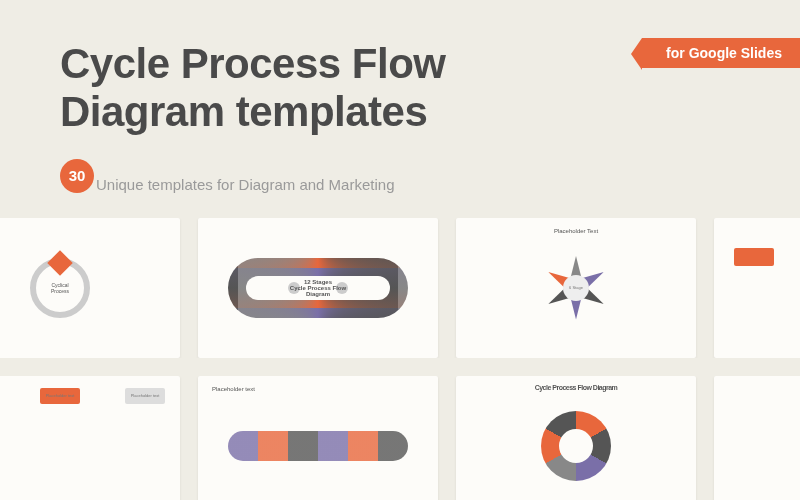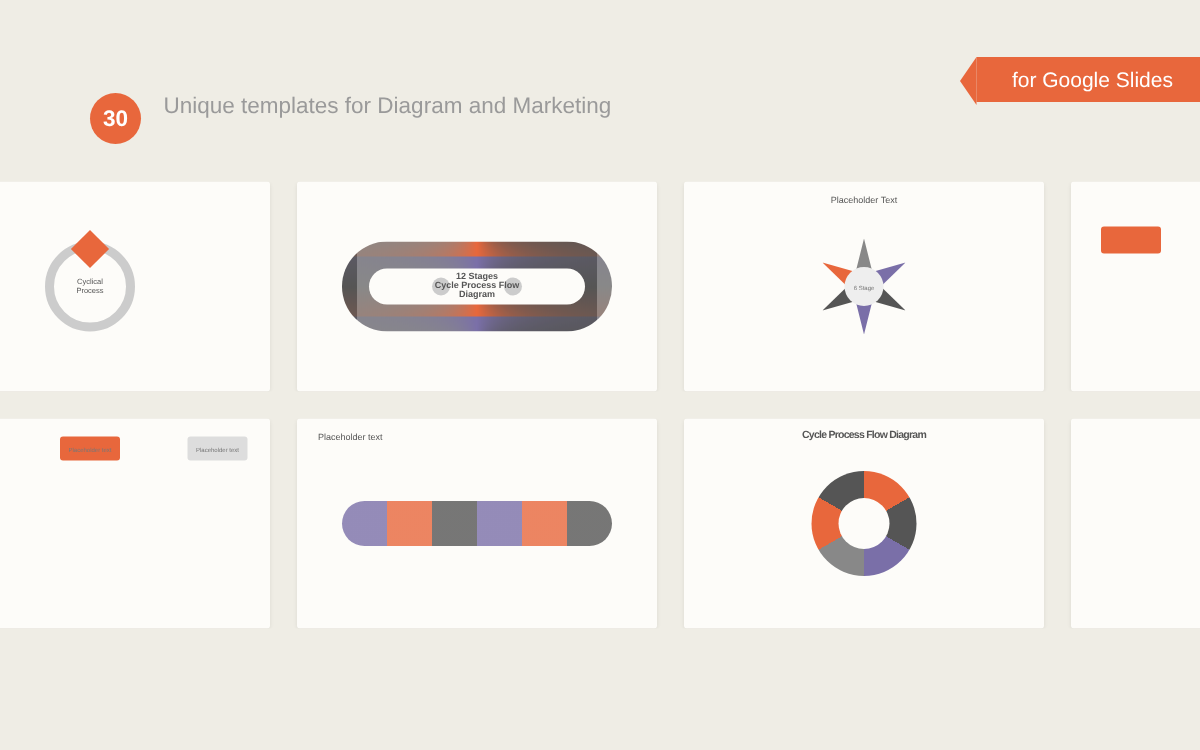--- a/index.html
+++ b/index.html
@@ -1,22 +1,22 @@
 <!DOCTYPE html>
 <html><head>
 <meta charset="utf-8">
 <style>
 *{margin:0;padding:0;box-sizing:border-box}
 body{width:800px;height:500px;background:#efede5;font-family:Arial,Helvetica,sans-serif;overflow:hidden;position:relative}
 .header{padding:40px 60px 25px}
 .title{font-size:42px;font-weight:700;color:#4a4a4a;line-height:1.15;letter-spacing:-0.5px}
-.subtitle-row{display:flex;align-items:flex-start;gap:15px;margin-top:22px}
+.subtitle-row{display:flex;align-items:flex-end;gap:2px;margin-top:22px}
 .badge{background:#e8673c;color:#fff;width:34px;height:34px;border-radius:50%;display:flex;align-items:center;justify-content:center;font-size:15px;font-weight:700}
 .subtitle{color:#9a9a9a;font-size:15px}
-.ribbon{position:absolute;top:38px;right:0;background:#e8673c;color:#fff;padding:7px 18px 7px 24px;font-size:14px;font-weight:400}
+.ribbon{position:absolute;top:38px;right:0;background:#e8673c;color:#fff;padding:7px 18px 7px 24px;font-size:14px;font-weight:700}
 .ribbon:before{content:"";position:absolute;left:-11px;top:0;border-top:16px solid transparent;border-bottom:16px solid transparent;border-right:11px solid #e8673c}
 .grid{display:flex;gap:18px;padding:0 0 0 0;margin-left:-60px;margin-right:-60px;overflow:hidden}
 .row{display:flex;gap:18px}
 .slide{background:#fdfcf9;width:240px;height:140px;flex-shrink:0;border-radius:2px;box-shadow:0 1px 3px rgba(0,0,0,0.08);position:relative;padding:10px;font-size:5px;color:#777;display:flex;flex-direction:column;align-items:center;justify-content:center}
 .row2{margin-top:18px}
 .ph{position:absolute;font-size:6px;color:#555}
 .s1 .circle{width:60px;height:60px;border:6px solid #ccc;border-radius:50%;position:relative}
 .s1 .circle:before{content:"";position:absolute;top:-10px;left:50%;transform:translateX(-50%) rotate(45deg);width:18px;height:18px;background:#e8673c}
 .s1 .center{position:absolute;top:50%;left:50%;transform:translate(-50%,-50%);font-size:5px;text-align:center;color:#555}
 .s2 .track{width:180px;height:60px;border:10px solid transparent;border-radius:30px;position:relative;background:conic-gradient(#7a6fa8,#555,#e8673c,#888,#7a6fa8);padding:2px}
@@ -46,20 +46,24 @@
 .s7 .title{position:absolute;top:8px;left:50%;transform:translateX(-50%);font-size:7px;font-weight:bold;color:#555}
 </style>
 </head>
 <body>
 
 <div class="ribbon">
   <span>for Google Slides</span>
 </div>
 
 <div class="header">
+  <h1 class="title">
+    <span>Cycle Process Flow</span><br>
+    <span>Diagram templates</span>
+  </h1>
   <div class="subtitle-row">
     <div class="badge">
       <span>30</span>
     </div>
     <div class="subtitle">Unique templates for Diagram and Marketing</div>
   </div>
 </div>
 
 <div class="grid">
   <div class="row">

